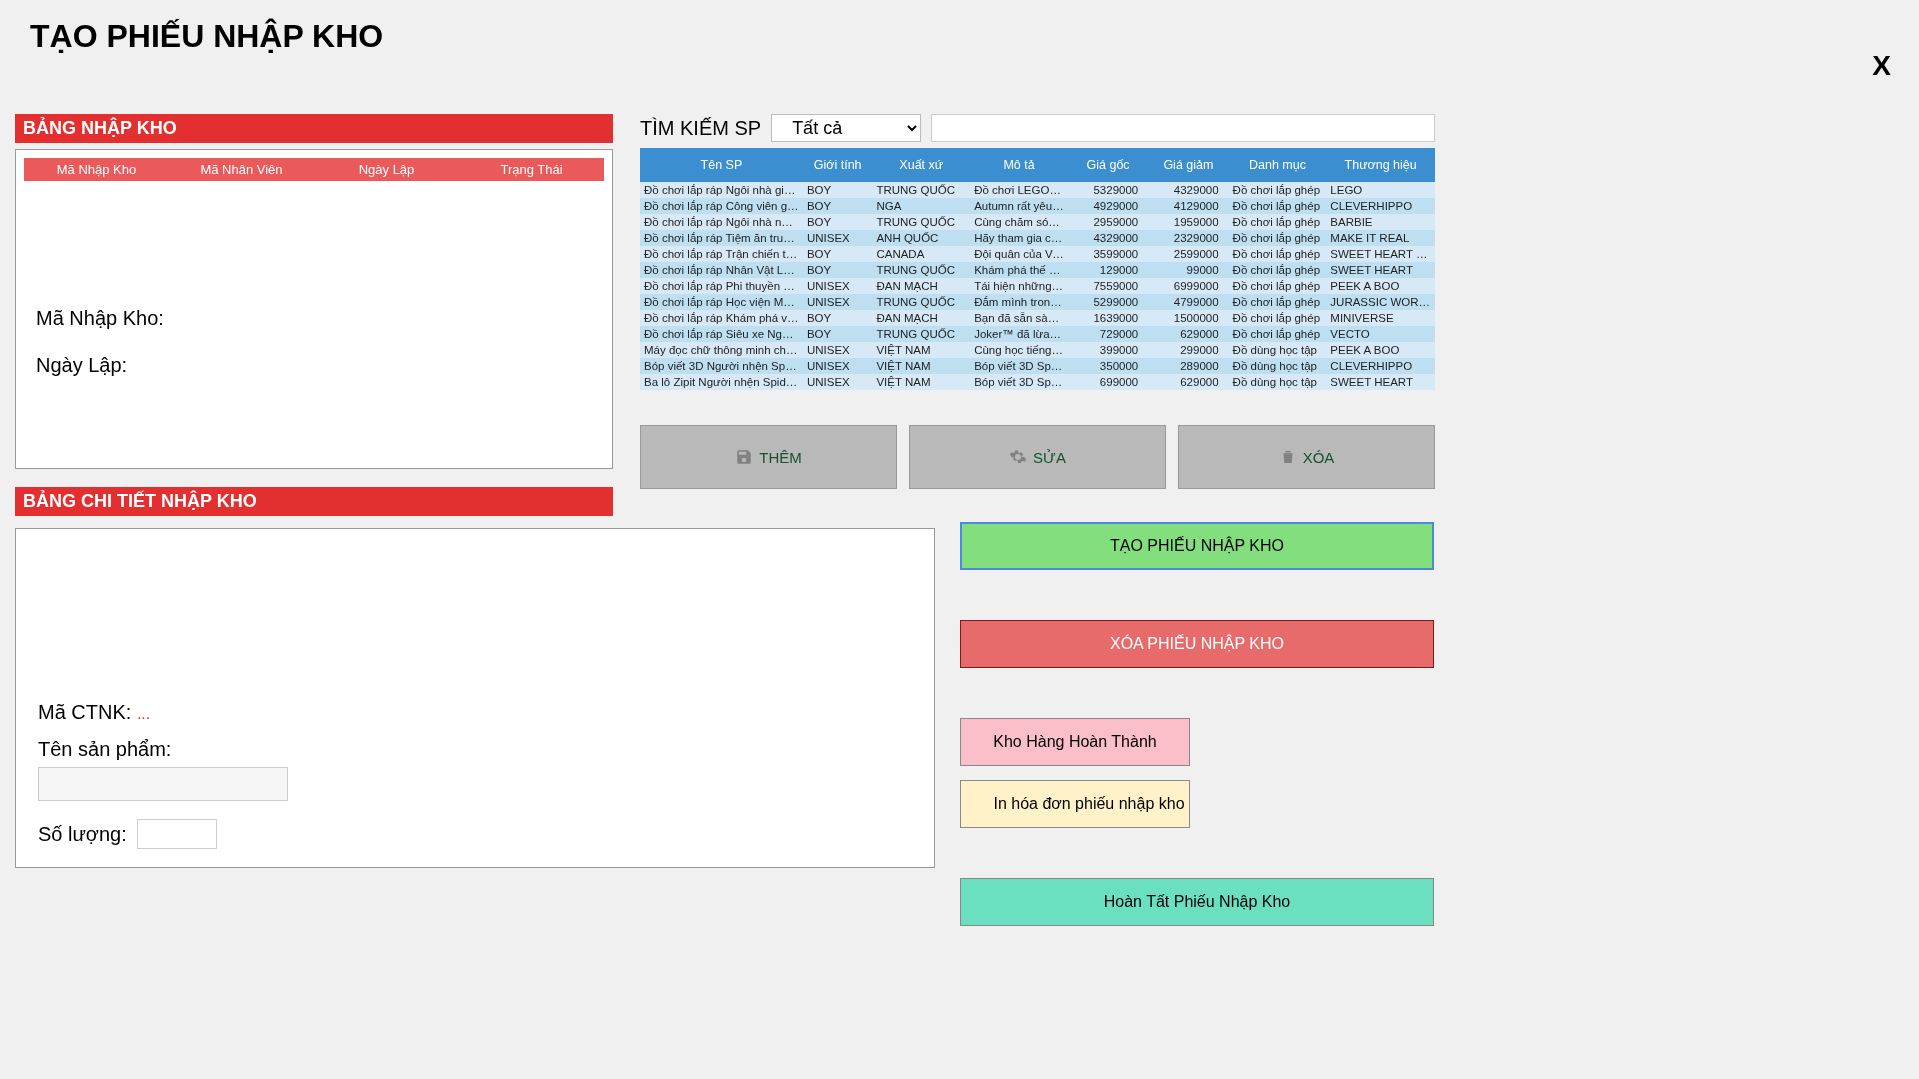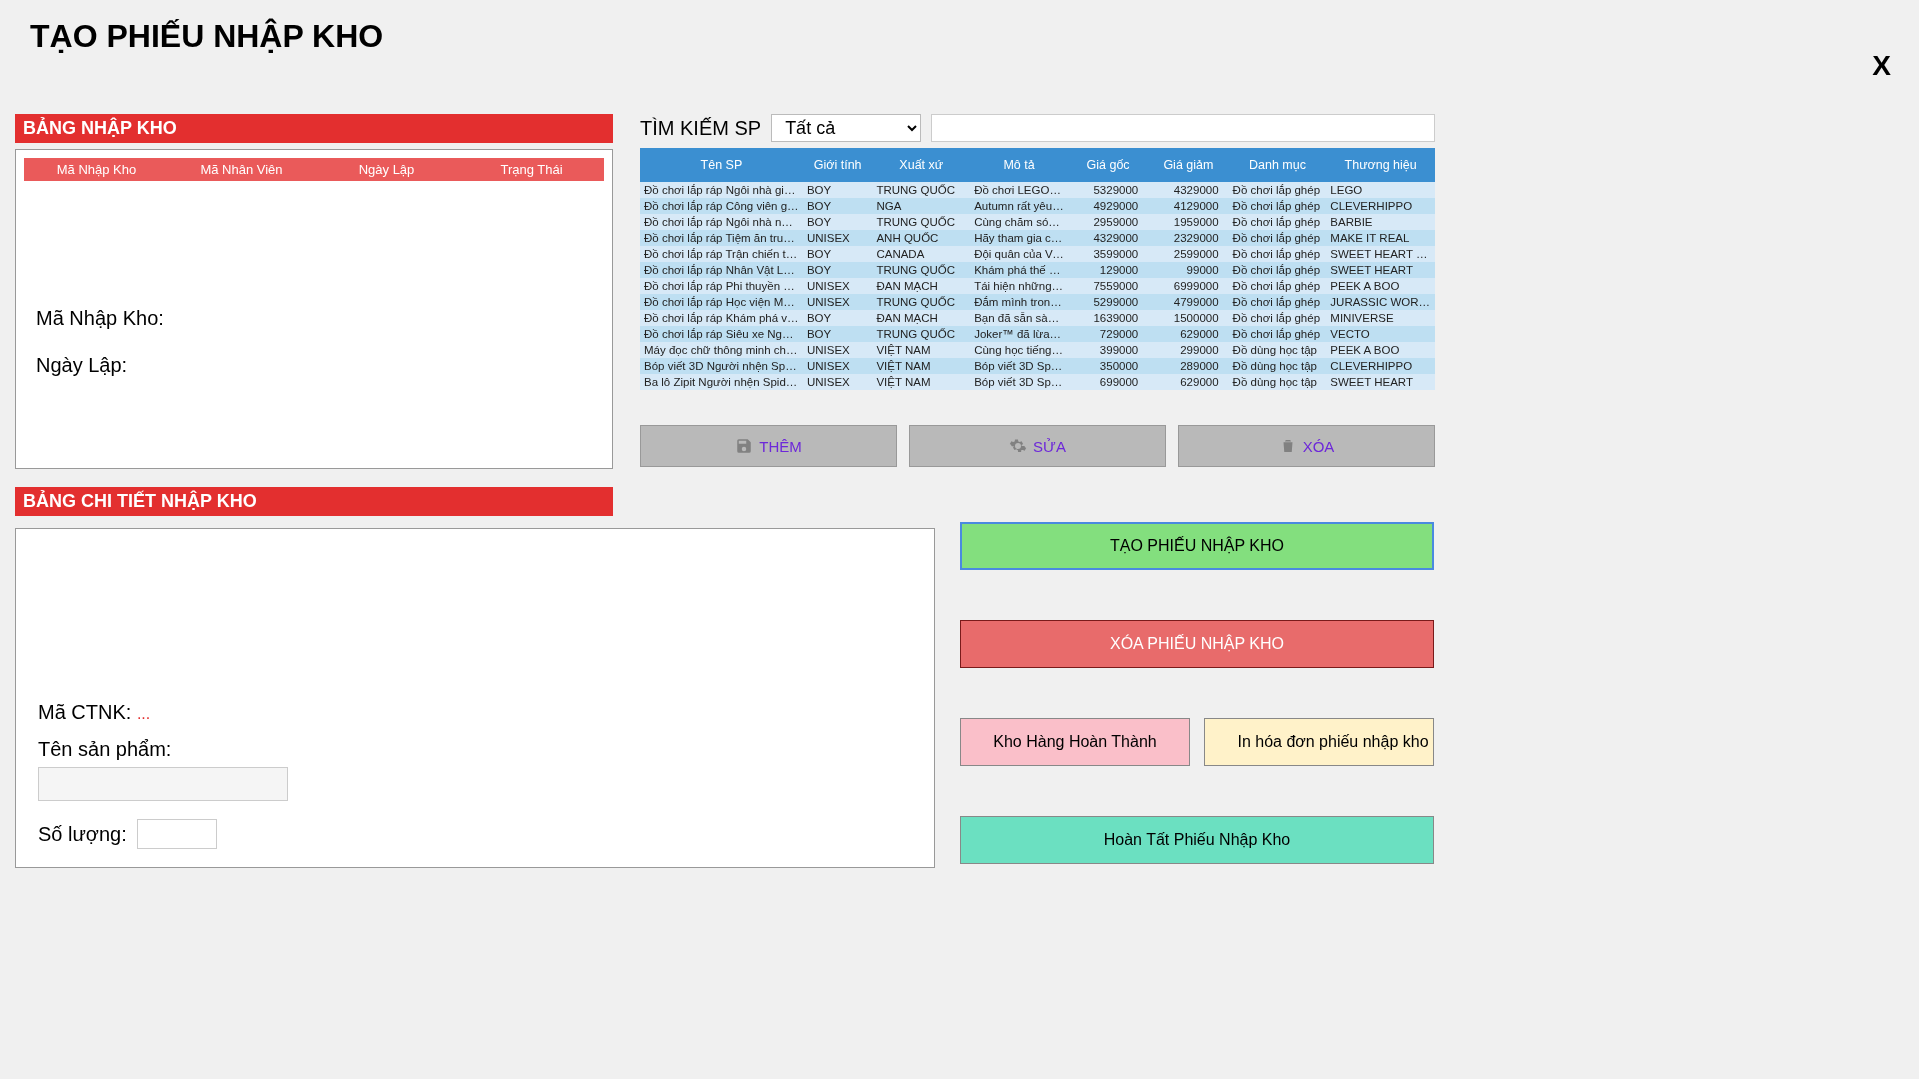--- a/index.html
+++ b/index.html
@@ -21,48 +21,48 @@
 .chitiet-left { flex:1; }
 .chitiet-right { width: 290px; padding-top: 28px; padding-left:10px;}
 .chitiet-right .lbl { font-size: 20px; margin-bottom: 6px; }
 .chitiet-right .red3dots { color:#e32f2f; font-size:16px; }
 .chitiet-right input[type=text] { border:1px solid #ccc; font-size:16px; padding:4px 6px; }
 .tenSP-input { width: 250px; height:34px; background:#f5f5f5; border:1px solid #e0e0e0; }
 .soLuong-input{ width:80px; height:30px; }
 
 .search-row { display:flex; align-items:center; gap:10px; margin-bottom:6px;}
 .search-lbl { font-size:20px; }
-.search-select { font-size:18px; padding:2px 9px; width:150px; border:1px solid #bbb; background:#fff;}
+.search-select { font-size:18px; padding:2px 16px; width:150px; border:1px solid #bbb; background:#fff;}
 .search-input { flex:1; font-size:16px; padding:4px 6px; border:1px solid #ccc; background:#fff; height:28px;}
 
 .product-table-wrap { height: 265px; overflow:hidden; }
 table.products { width: 100%; border-collapse: collapse; font-size: 11.5px; }
 table.products thead th { background:#3b8fd1; color:#fff; font-weight:normal; padding:10px 4px; text-align:center; font-size:12.5px;}
 table.products tbody tr:nth-child(odd){ background:#d7e9f7; }
 table.products tbody tr:nth-child(even){ background:#bedff2; }
 table.products tbody td { padding:2px 4px; white-space:nowrap; overflow:hidden; text-overflow:ellipsis; max-width:0; color:#222;}
 table.products td.num { text-align:right; padding-right:10px;}
 .col-ten{width:150px;} .col-gt{width:64px;} .col-xx{width:90px;} .col-mt{width:90px;} .col-gg{width:74px;} .col-ggm{width:74px;} .col-dm{width:90px;} .col-th{width:100px;}
 
 .dang-chon-row { font-size:20px; margin-top:14px; display:flex; align-items:center; justify-content:center; gap:24px;}
 .dang-chon-row .zero { color:#e32f2f; font-weight:normal;}
 .dang-chon-row input { width:100px; height:30px; border:1px solid #ccc; font-size:16px; padding:2px 6px;}
 
 .action-row { display:flex; gap:12px; margin-top:12px; }
-.grey-btn { flex:1; height:42px; background:#b9b9b9; color:#6d28d9; border:1px solid #999; font-size:15px; display:flex; align-items:center; justify-content:center; gap:6px; cursor:pointer;}
+.grey-btn { flex:1; height:64px; background:#b9b9b9; color:#14532d; border:1px solid #999; font-size:15px; display:flex; align-items:center; justify-content:center; gap:6px; cursor:pointer;}
 .grey-btn svg { width:18px; height:18px; opacity:.7;}
 
 .side-buttons { position:absolute; left:960px; top:522px; width:474px; display:flex; flex-direction:column; gap:22px;}
 .big-btn { height:48px; display:flex; align-items:center; justify-content:center; font-size:16px; border:1px solid #888; cursor:pointer;}
 .btn-green { background:#83df7e; border:2px solid #4a8ae0;}
 .btn-red   { background:#e86b6b; color:#fff; border:1px solid #7a1a1a;}
 .btn-pink  { background:#fabfc9; width:230px;}
 .btn-yellow{ background:#fff2c9; width:230px;padding-left:28px;}
 .btn-teal  { background:#6be0c1;}
-.two-col { display:flex; gap:14px;}
+.two-col { display:flex; gap:14px;flex-direction:column;}
 </style>
 </head>
 <body>
 
 <div class="page-title">TẠO PHIẾU NHẬP KHO</div>
 <div class="close-x">X</div>
 
 <div class="left-col">
 
   <div class="panel-header">BẢNG NHẬP KHO</div>

